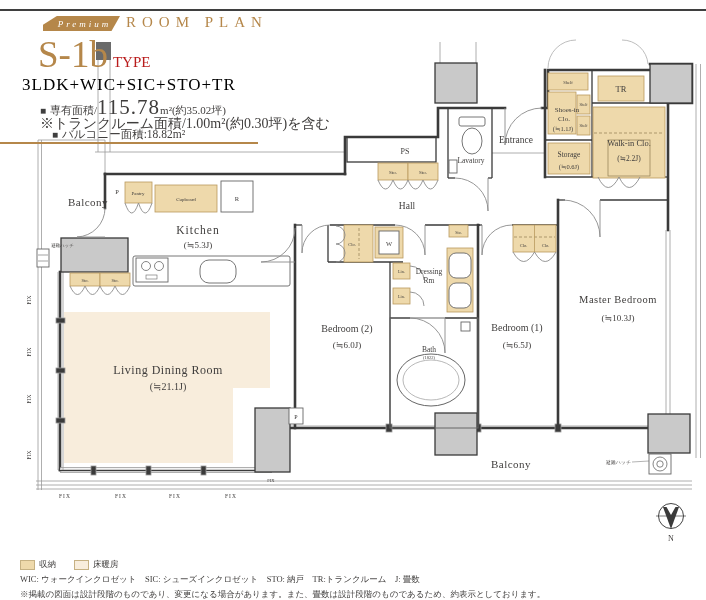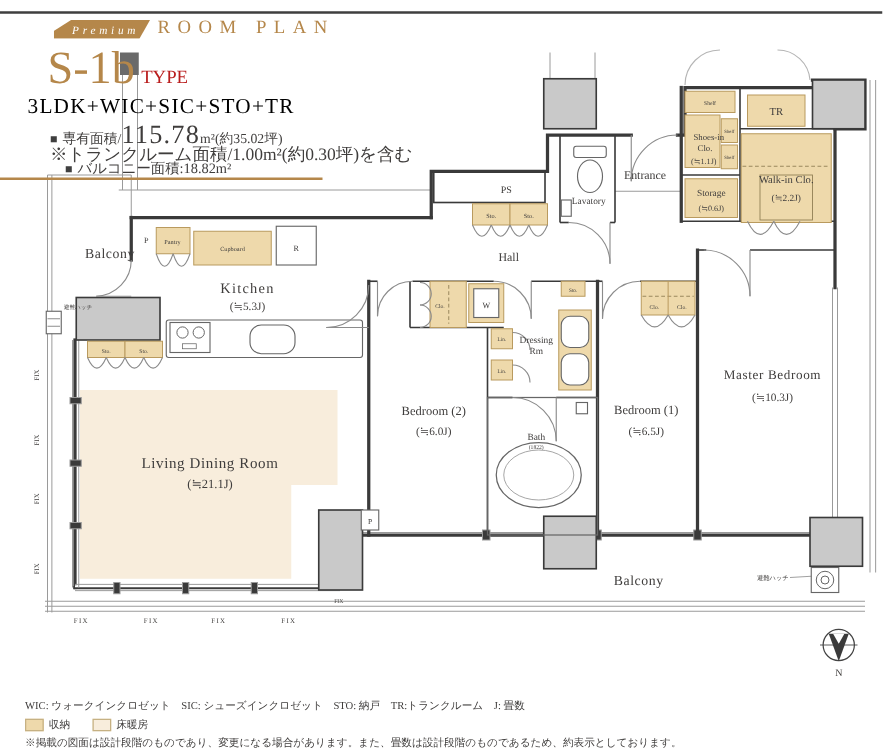--- a/index.html
+++ b/index.html
@@ -327,21 +327,21 @@
 <div id="spec1" class="abs">
   <span class="bullet">■</span><span class="jp">専有面積/</span><span class="big">115.78</span><span class="jp">m²(約35.02坪)</span>
 </div>
 <div id="spec-note" class="abs jp">※トランクルーム面積/1.00m²(約0.30坪)を含む</div>
 <div id="spec2" class="abs">
   <span class="bullet">■</span><span class="jp">バルコニー面積:18.82m²</span>
 </div>
 <div id="gold-rule" class="abs"></div>
 
 <div id="legend" class="abs jp">
-  <div class="row">WIC: ウォークインクロゼット　SIC: シューズインクロゼット　STO: 納戸　TR:トランクルーム　J: 畳数</div>
   <div class="row">
     <span class="swatch" id="sw-storage"></span>
     <span>収納</span>
     <span class="swatch" id="sw-heating"></span>
     <span>床暖房</span>
   </div>
+  <div class="row">WIC: ウォークインクロゼット　SIC: シューズインクロゼット　STO: 納戸　TR:トランクルーム　J: 畳数</div>
   <div class="row">※掲載の図面は設計段階のものであり、変更になる場合があります。また、畳数は設計段階のものであるため、約表示としております。</div>
 </div>
 
 </body></html>

